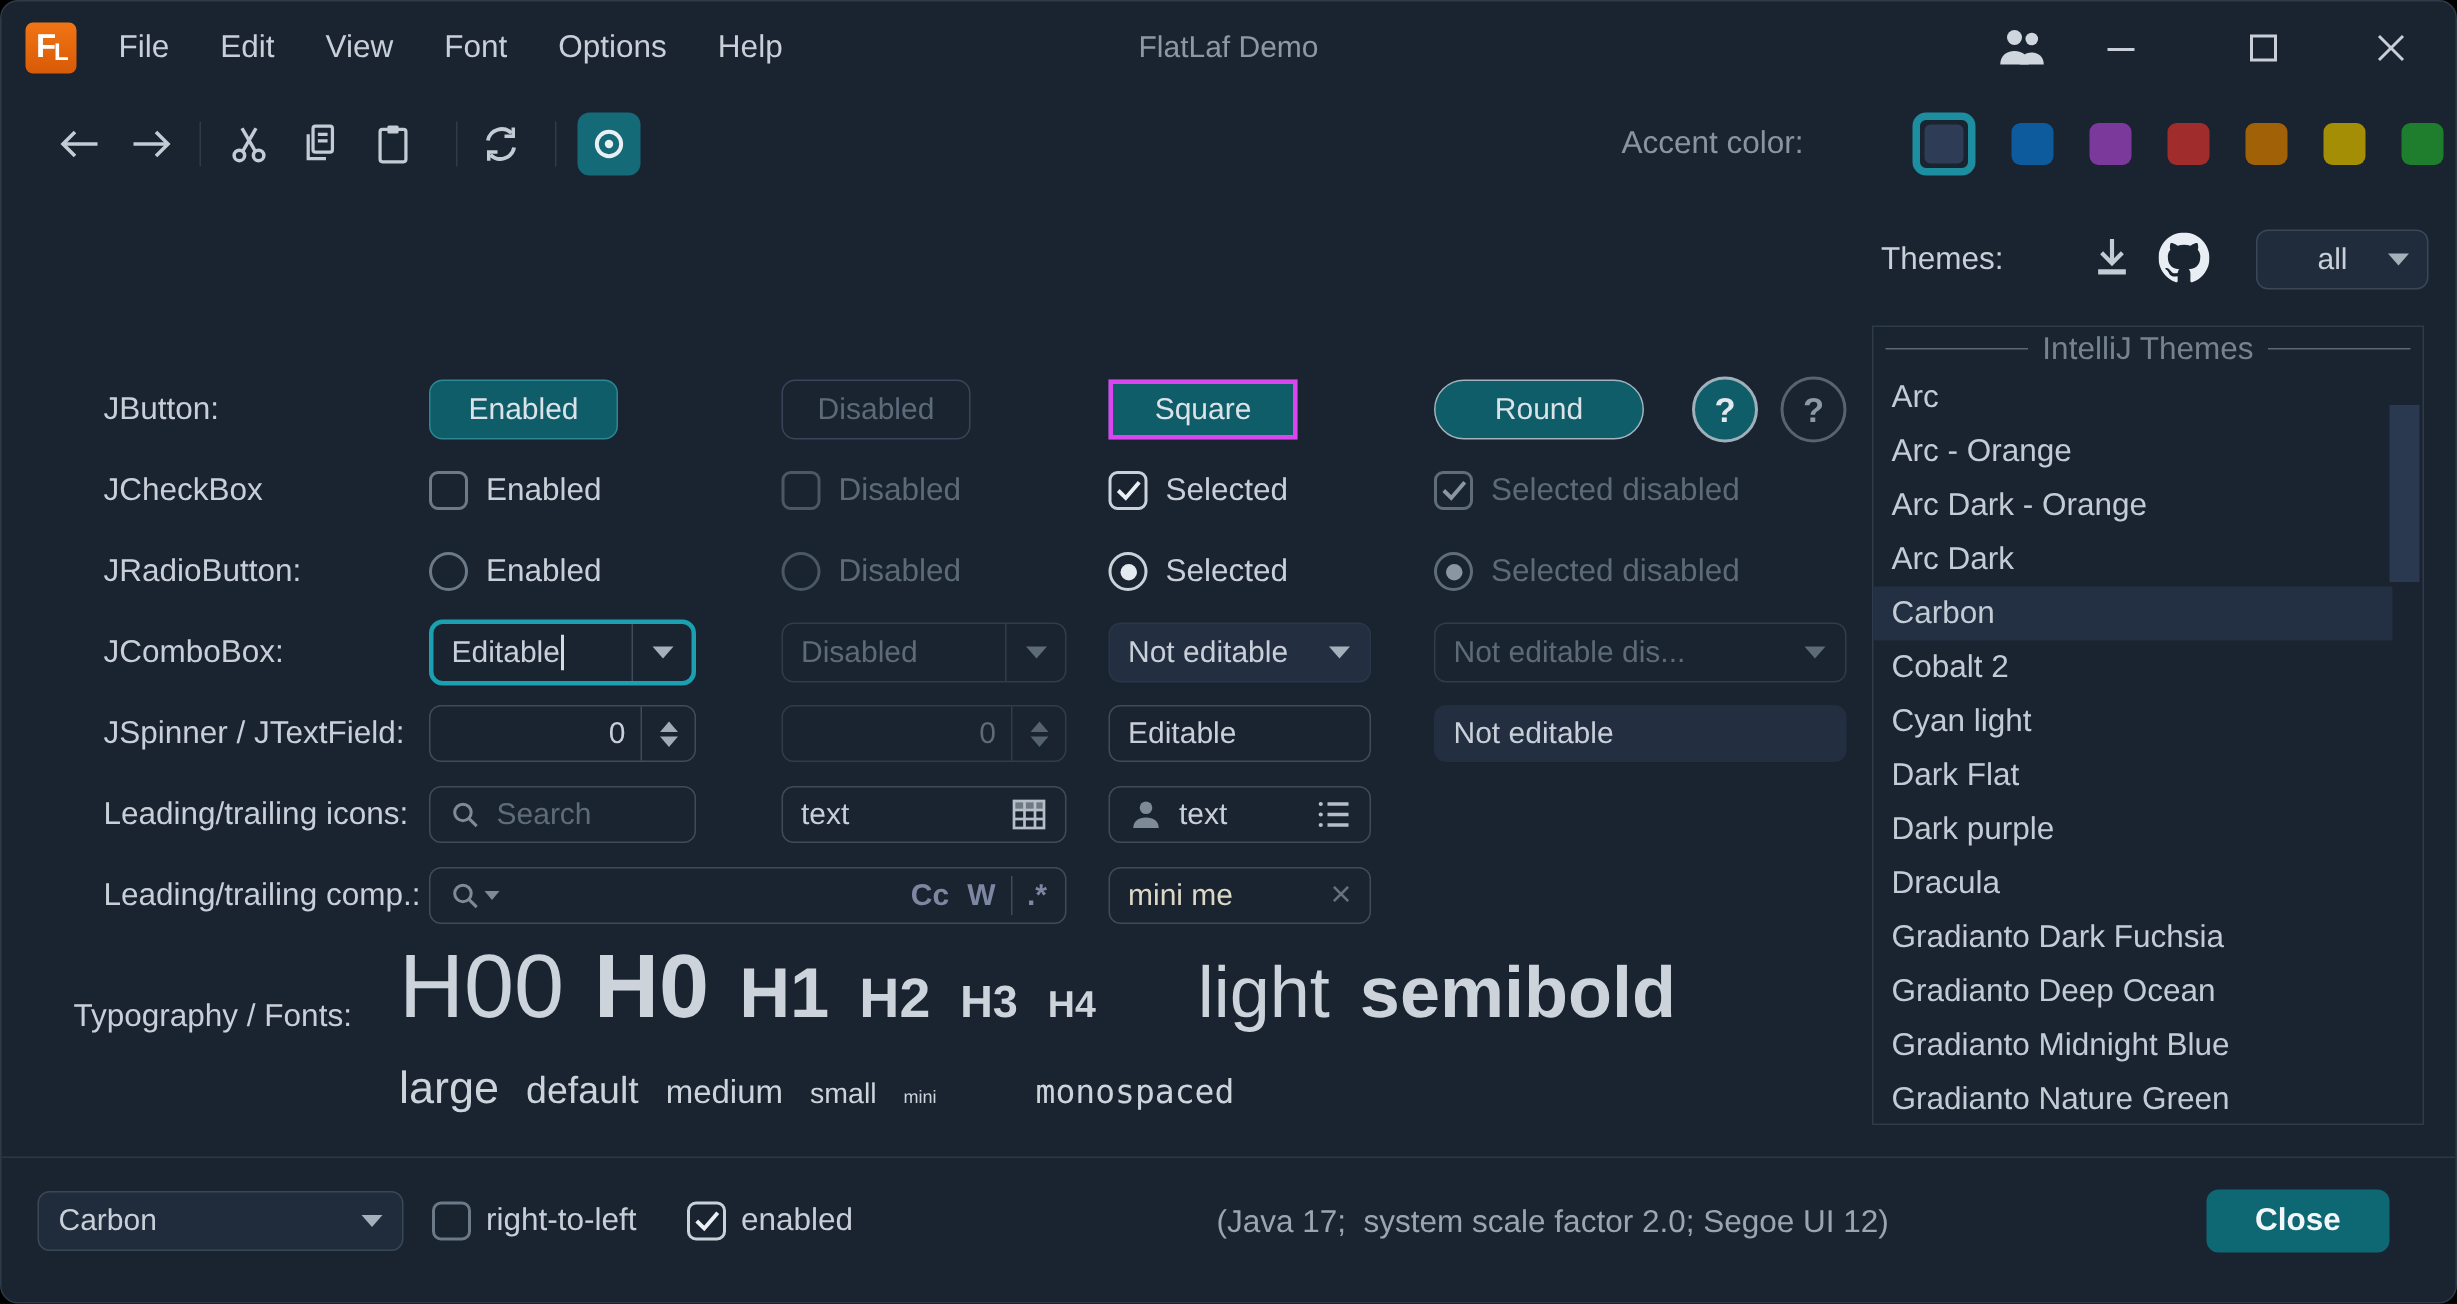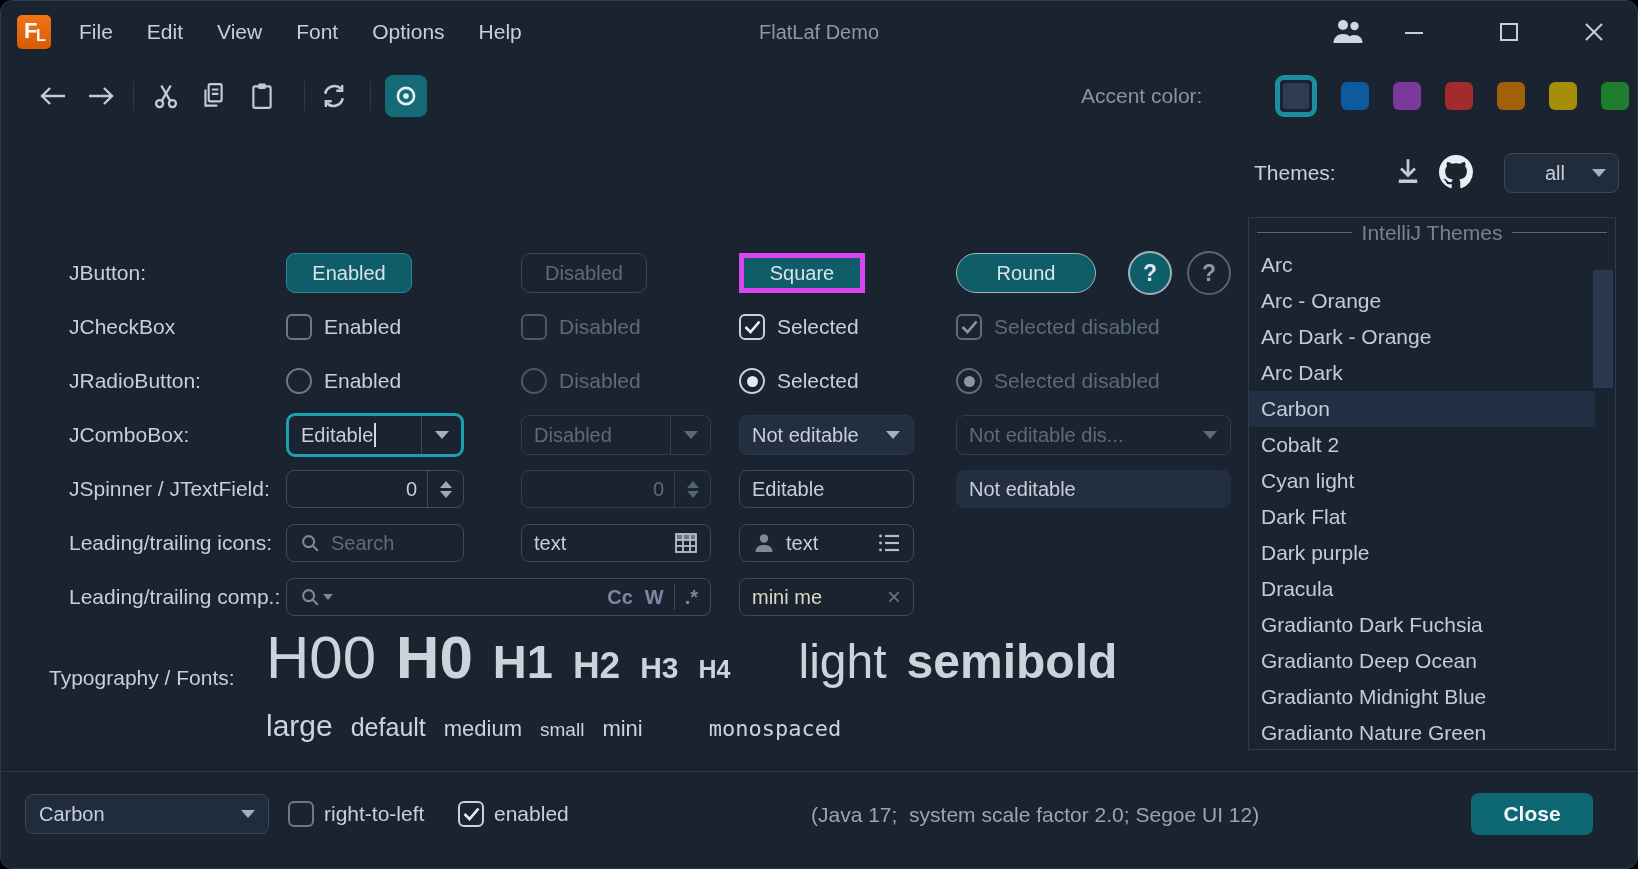--- a/index.html
+++ b/index.html
@@ -70,21 +70,21 @@
   .row { position:absolute; left:0; width:1246px; height:56px;margin-left:20px; }
   .row > * { position:absolute; top:50%; transform:translateY(-50%); }
   .rowlabel { left:48px; font-size:21px; color:#c8cfd8; }
   .c1 { left:265px; } .c2 { left:500px; } .c3 { left:718px; } .c4 { left:935px; }
 
   .btn { height:40px; border-radius:9px; display:flex; align-items:center; justify-content:center;
          font-size:20px; }
   .btn-teal { background:#0e5d68; border:1px solid #2f8694; color:#dbe2e8; }
   .btn-dis  { background:transparent; border:1px solid #38455a; color:#5d6a78; }
   .w126 { width:126px; } .w140 { width:140px; }
-  .btn-square { border-radius:0; border:5px solid #d946ef; }
+  .btn-square { border-radius:0; border:3px solid #d946ef; }
   .btn-round  { border-radius:20px; border:1px solid #a3b2bc; }
   .help { width:44px; height:44px; border-radius:50%; display:flex; align-items:center;
           justify-content:center; font-size:23px; font-weight:bold; }
   .help1 { left:1107px; background:#0e5d68; border:2px solid #9fb0ba; color:#e2e9ee; }
   .help2 { left:1166px; background:transparent; border:2px solid #56646f; color:#8d99a5; }
 
   .check { display:flex; align-items:center; gap:12px; font-size:21px; color:#c8cfd8; }
   .check.dim { color:#5d6a78; }
   .box { width:26px; height:26px; border-radius:6px; border:2px solid #6b7988; flex:0 0 auto;
          display:flex; align-items:center; justify-content:center; }
@@ -140,21 +140,21 @@
   .typolabel { position:absolute; left:48px; top:665px; font-size:21px; color:#c8cfd8; }
   .typo1 { position:absolute; left:265px; top:622px; display:flex; align-items:baseline; gap:20px;
            color:#ccd3db; }
   .typo2 { position:absolute; left:265px; top:708px; display:flex; align-items:baseline; gap:18px;
            color:#ccd3db; }
   .h00{font-size:60px;font-weight:normal}.h0{font-size:60px;font-weight:bold}
   .h1{font-size:47px;font-weight:bold}.h2{font-size:37px;font-weight:bold}
   .h3{font-size:30px;font-weight:bold}.h4{font-size:25px;font-weight:bold}
   .tlight{font-size:48px;font-weight:300;margin-left:48px}.tsemi{font-size:48px;font-weight:bold}
   .tlarge{font-size:30px}.tdefault{font-size:25px}.tmedium{font-size:22px}
-  .tsmall{font-size:19px}.tmini{font-size:22px}
+  .tsmall{font-size:19px}.tmini{font-size:12px}
   .tmono{font-size:22px;font-family:"DejaVu Sans Mono",monospace;margin-left:48px}
 
   
   .statusbar { position:absolute; left:0; right:0; top:770px; bottom:0; border-top:1px solid #2b3846; }
   .statusbar > * { position:absolute; }
   .sb-combo { left:24px; top:22px; width:244px; height:40px; background:#202c3c;
               border:1px solid #3a4755; border-radius:8px; display:flex; align-items:center;
               font-size:20px; color:#c8cfd8; }
   .sb-check { top:29px; display:flex; align-items:center; gap:10px; font-size:21px; color:#c8cfd8; }
   .sb-info { left:810px; top:31px; font-size:21px; color:#9aa5b1; white-space:pre; }

